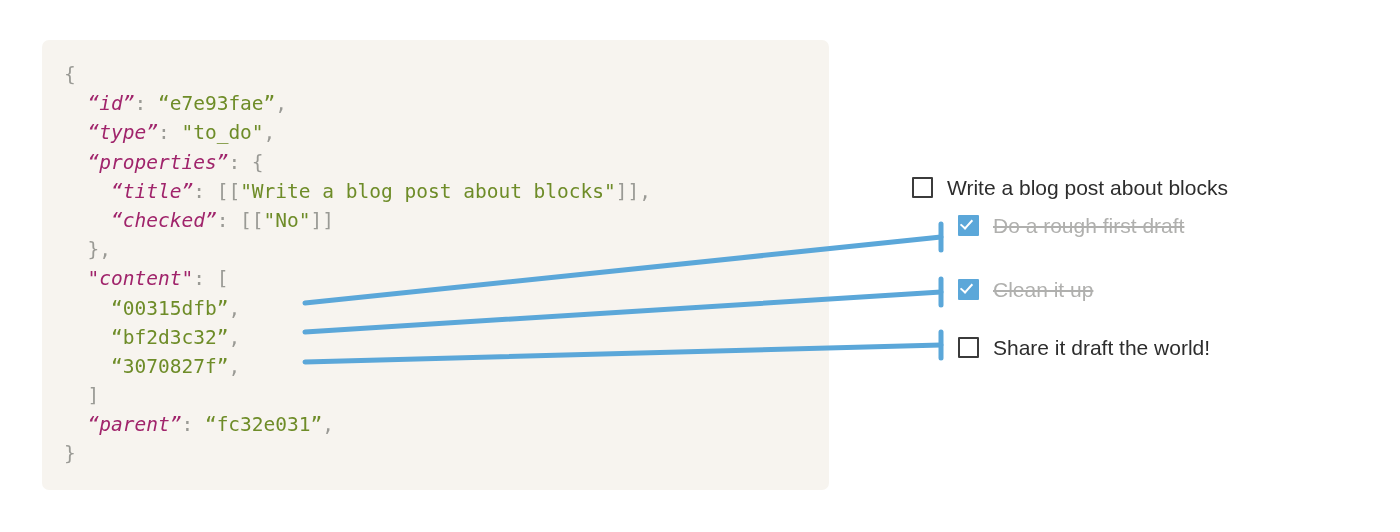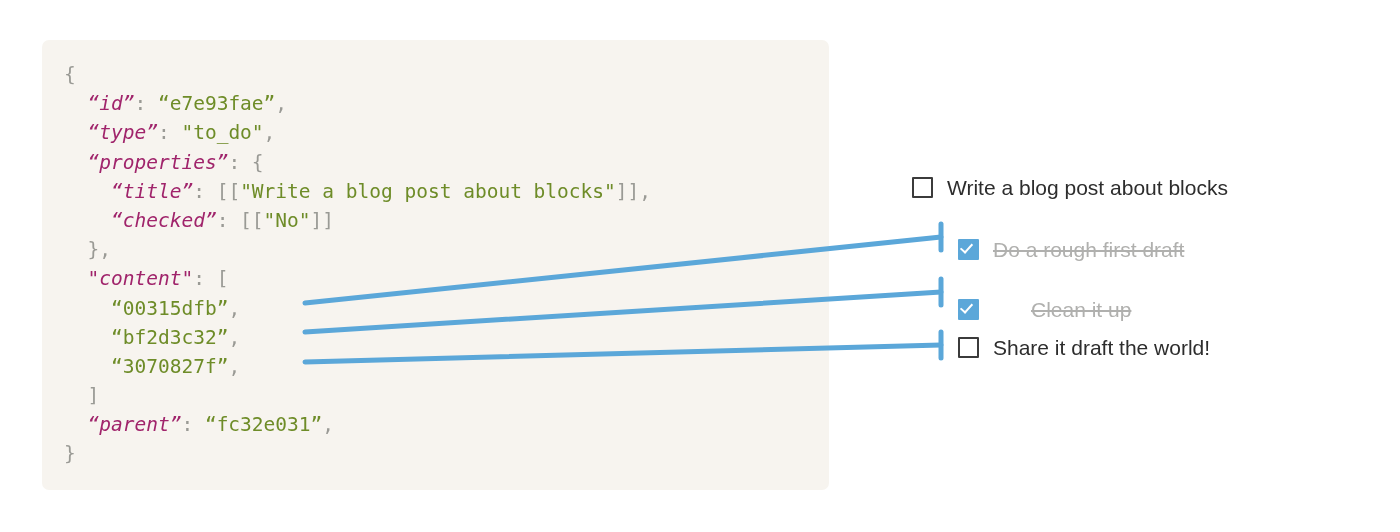--- a/index.html
+++ b/index.html
@@ -133,27 +133,27 @@
       <line x1="941" y1="279" x2="941" y2="305" stroke="#5BA7D9" stroke-width="5" stroke-linecap="round"></line>
       <line x1="305" y1="362" x2="941" y2="345" stroke="#5BA7D9" stroke-width="5" stroke-linecap="round"></line>
       <line x1="941" y1="332" x2="941" y2="358" stroke="#5BA7D9" stroke-width="5" stroke-linecap="round"></line>
     </svg>
 
   <div id="checklist">
       <div class="todo-row" style="top: 6px; left: 4px; text-align: right;">
         <div class="cb off"></div>
         <span class="todo-label">Write a blog post about blocks</span>
       </div>
-      <div class="todo-row" style="top: 68px; left: 50px;">
+      <div class="todo-row" style="top: 44px; left: 50px;">
         <div class="cb on">
           <span class="tick"></span>
         </div>
         <span class="todo-label done">Do a rough first draft</span>
       </div>
-      <div class="todo-row" style="top: 128px; left: 50px; gap: 38px;">
+      <div class="todo-row" style="top: 108px; left: 50px;">
         <div class="cb on">
           <span class="tick"></span>
         </div>
         <span class="todo-label done">Clean it up</span>
       </div>
       <div class="todo-row" style="top: 166px; left: 50px;">
         <div class="cb off"></div>
         <span class="todo-label">Share it draft the world!</span>
       </div>
     </div>

